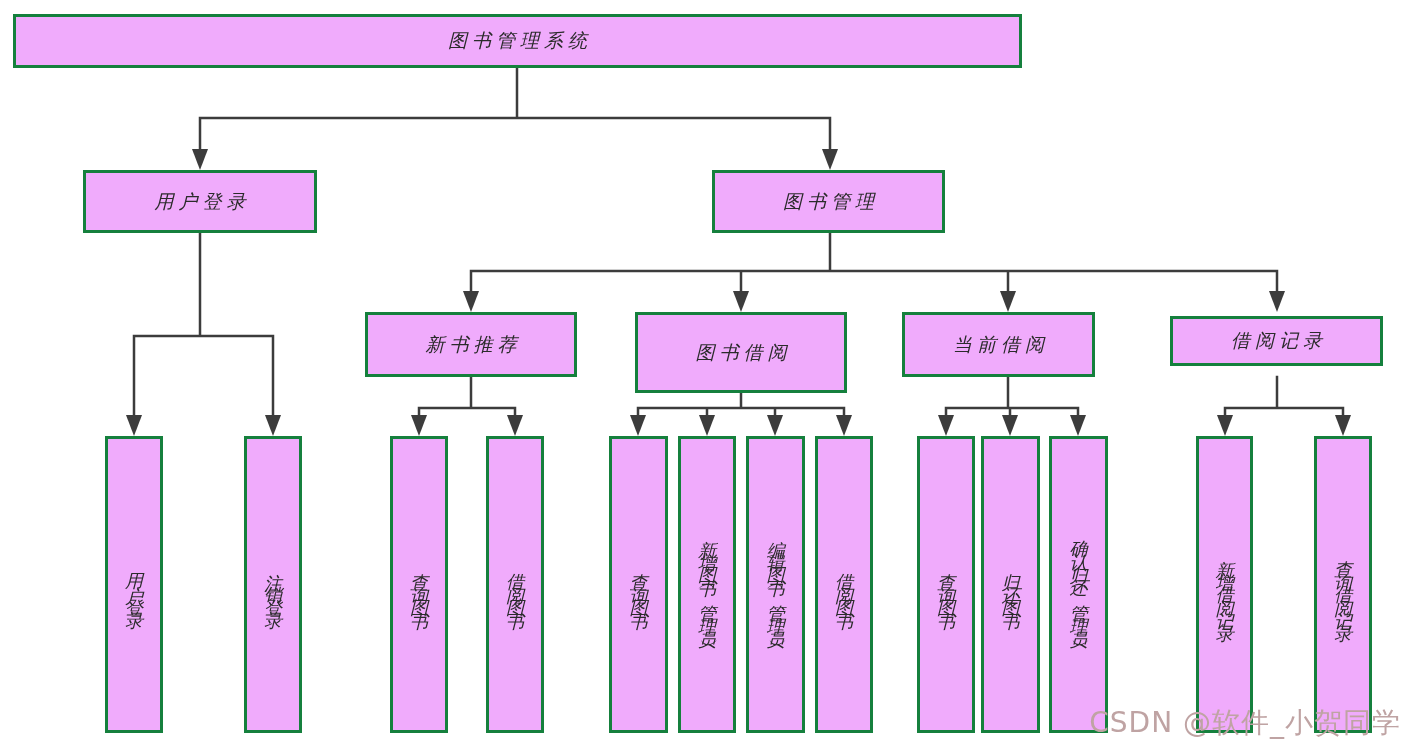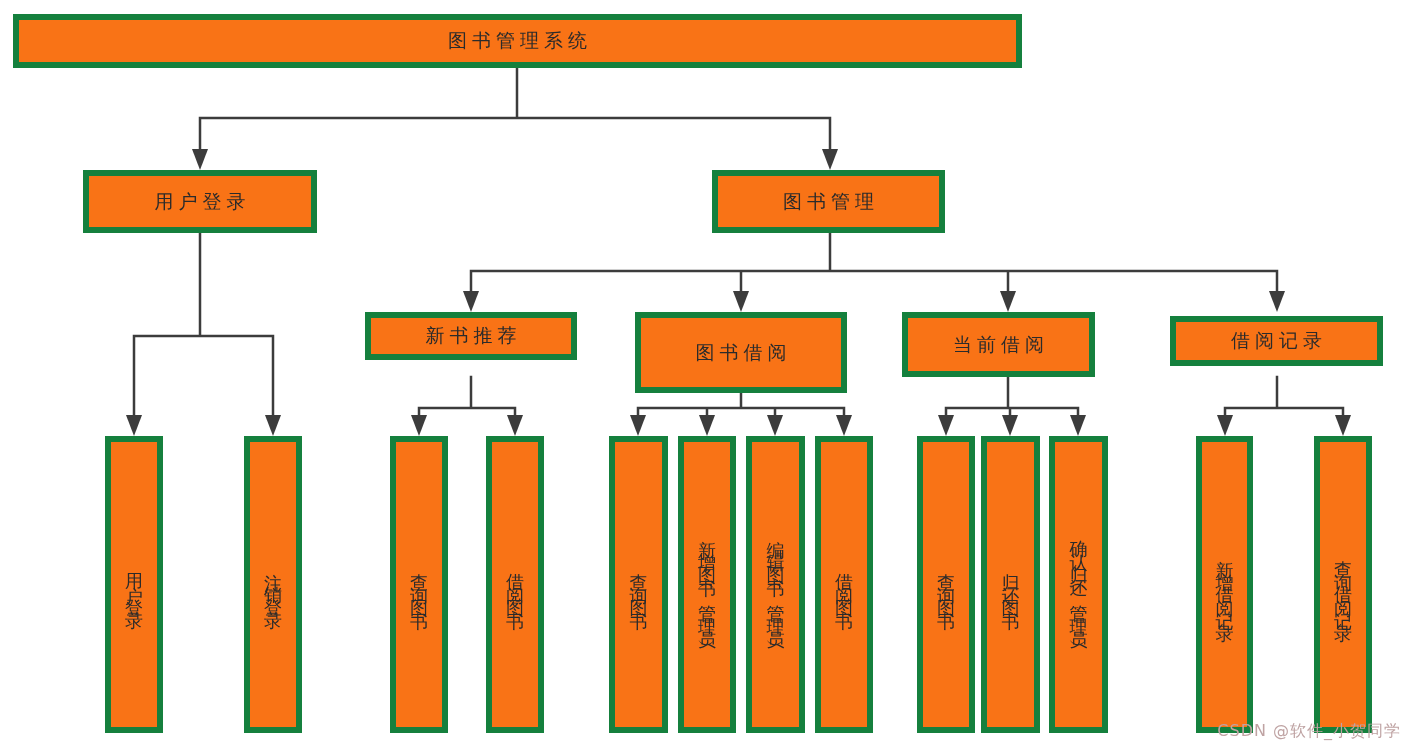--- a/index.html
+++ b/index.html
@@ -18,25 +18,26 @@
   .wires {
     position: absolute;
     left: 0;
     top: 0;
     width: 1405px;
     height: 747px;
   }
   .box {
     position: absolute;
     box-sizing: border-box;
-    background: #f97316;
-    border: 6px solid #15803d;
+    background: #f0abfc;
+    border: 3px solid #15803d;
     display: flex;
     align-items: center;
     justify-content: center;
+    font-style: italic;
   }
   .hlabel {
     font-size: 19px;
     letter-spacing: 5px;
     color: #2b2b2b;
     white-space: nowrap;
     text-indent: 5px; 
   }
   .vlabel {
     writing-mode: vertical-rl;
@@ -44,21 +45,21 @@
     font-size: 18px;
     line-height: 1;
     letter-spacing: 0.72em;
     color: #2b2b2b;
     white-space: nowrap;
   }
   .watermark {
     position: absolute;
     right: 4px;
     bottom: 5px;
-    font-size: 16px;
+    font-size: 28px;
     color: #bfa3a3;
     letter-spacing: 1px;
     white-space: nowrap;
     pointer-events: none;
   }
 </style>
 </head>
 <body>
 
 <div class="canvas">
@@ -100,21 +101,21 @@
     <span class="hlabel">图书管理系统</span>
   </div>
 
   <div class="box" style="left:83px;top:170px;width:234px;height:63px">
     <span class="hlabel">用户登录</span>
   </div>
   <div class="box" style="left:712px;top:170px;width:233px;height:63px">
     <span class="hlabel">图书管理</span>
   </div>
 
-  <div class="box" style="left:365px;top:312px;width:212px;height:48px">
+  <div class="box" style="left:365px;top:312px;width:212px;height:65px">
     <span class="hlabel">新书推荐</span>
   </div>
   <div class="box" style="left:635px;top:312px;width:212px;height:81px">
     <span class="hlabel">图书借阅</span>
   </div>
   <div class="box" style="left:902px;top:312px;width:193px;height:65px">
     <span class="hlabel">当前借阅</span>
   </div>
   <div class="box" style="left:1170px;top:316px;width:213px;height:50px">
     <span class="hlabel">借阅记录</span>

